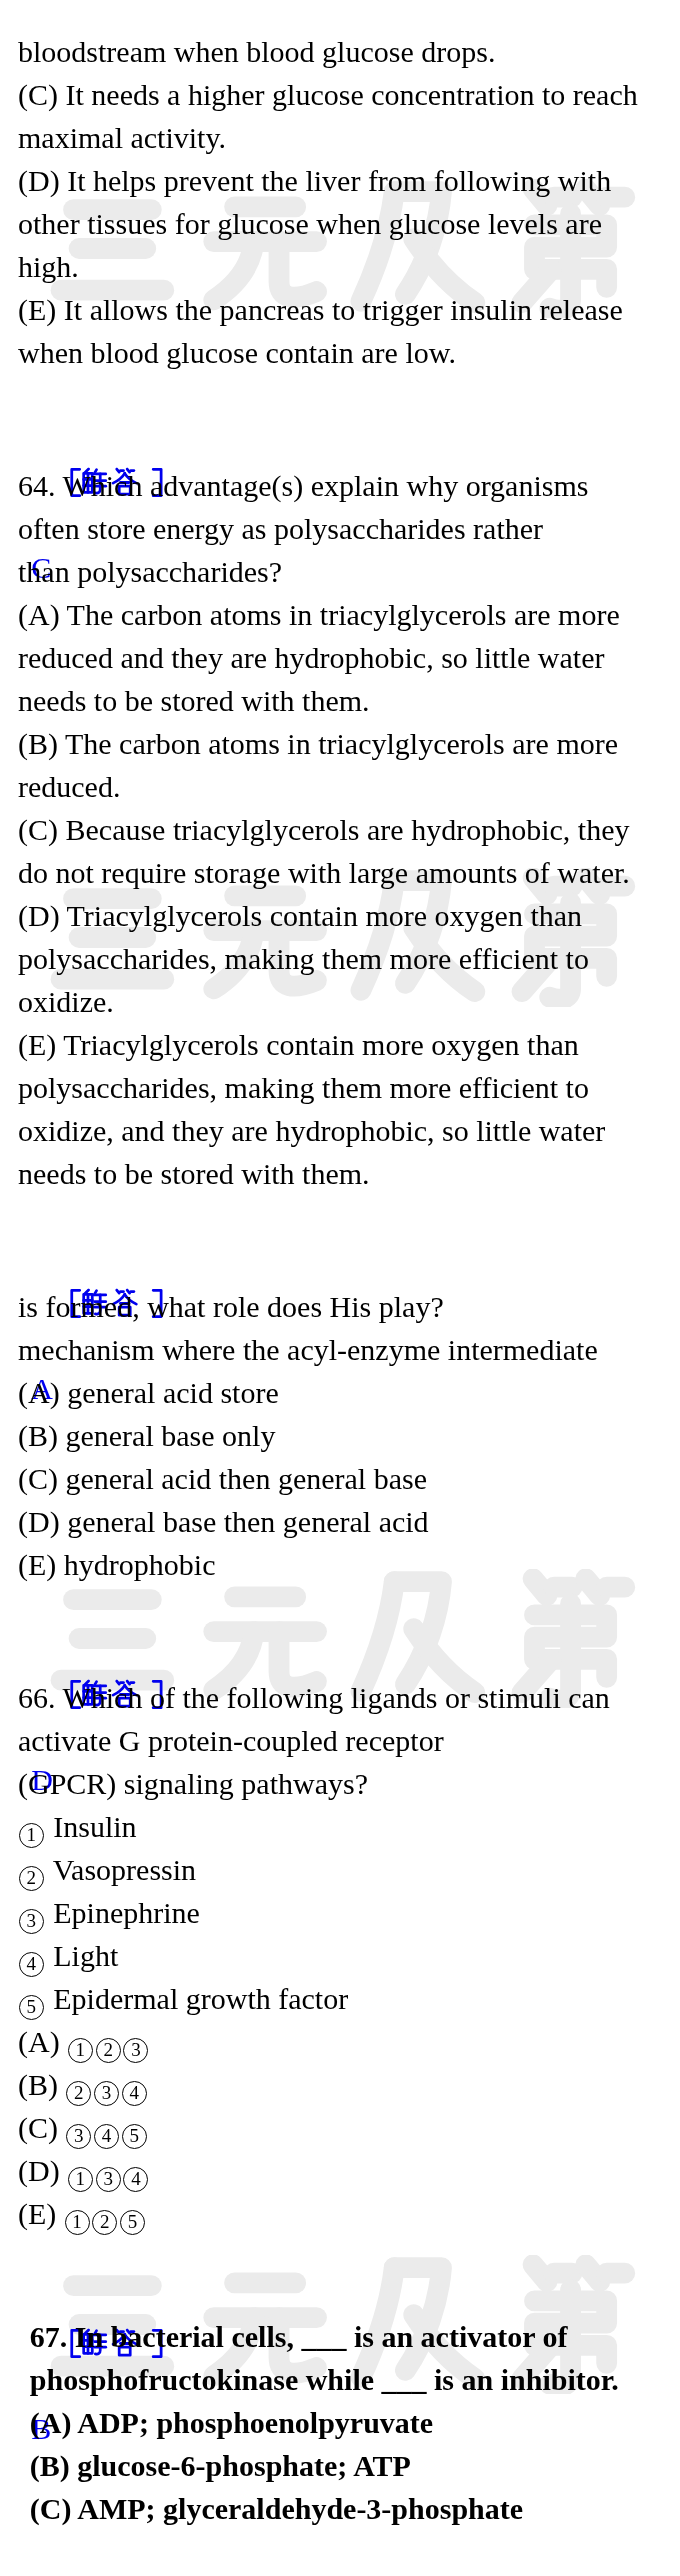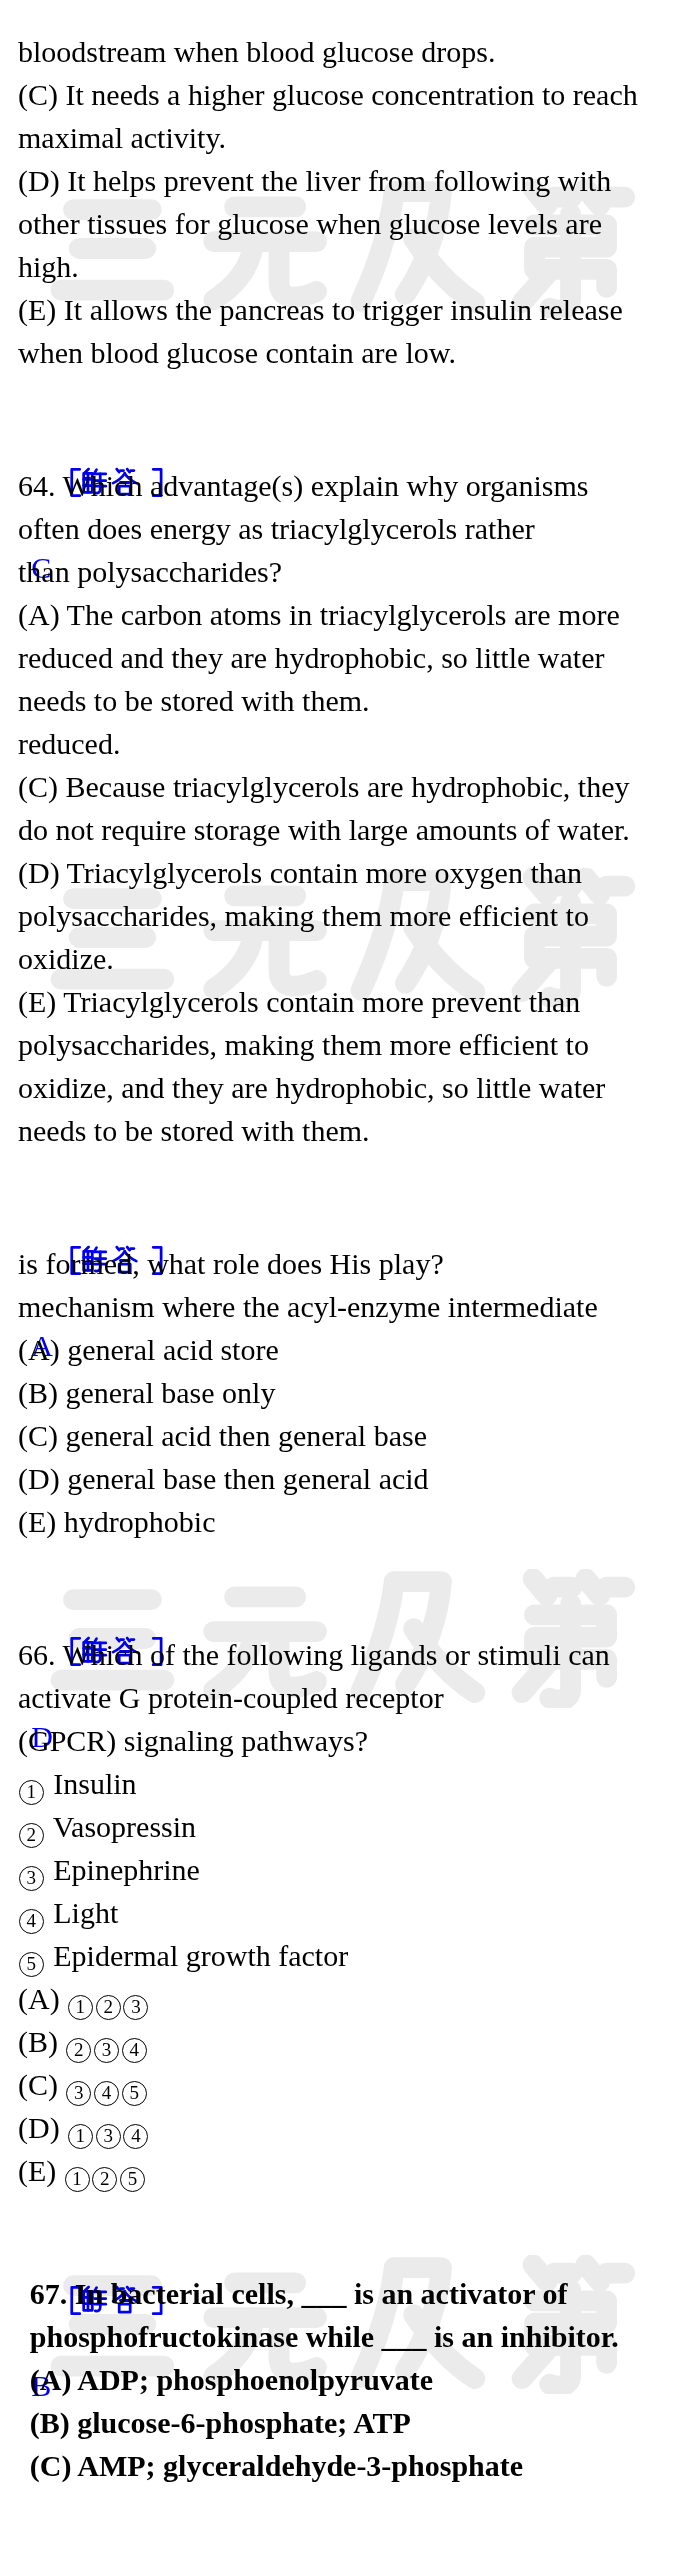--- a/index.html
+++ b/index.html
@@ -145,32 +145,33 @@
     <svg class="ans-svg" width="101" height="31" viewBox="0 0 330 100" stroke="#0000ee" stroke-width="9" aria-hidden="true">
       <use href="#g-lbr" x="-25" y="0" width="100" height="100"></use>
       <use href="#g-jie" x="28" y="0" width="100" height="100"></use>
       <use href="#g-da" x="132" y="0" width="100" height="100"></use>
       <use href="#g-rbr" x="235" y="0" width="100" height="100"></use>
     </svg>
   </span>
 <span class="ans-v" style="color: rgb(0, 0, 238);">C</span></div>
       <div class="spacer" style="height: 47px;"></div>
       <div class="ln" title="64. Which advantage(s) explain why organisms">64. Which advantage(s) explain why organisms</div>
-      <div class="ln" title="often store energy as triacylglycerols rather">often does energy as triacylglycerols rather</div>
+      <div class="ln" title="often store energy as triacylglycerols rather">often store energy as polysaccharides rather</div>
       <div class="ln" title="than polysaccharides?">than polysaccharides?</div>
       <div class="ln" title="(A) The carbon atoms in triacylglycerols are more">(A) The carbon atoms in triacylglycerols are more</div>
       <div class="ln" title="reduced and they are hydrophobic, so little water">reduced and they are hydrophobic, so little water</div>
       <div class="ln" title="needs to be stored with them.">needs to be stored with them.</div>
+      <div class="ln" title="(B) The carbon atoms in triacylglycerols are more">(B) The carbon atoms in triacylglycerols are more</div>
       <div class="ln" title="reduced.">reduced.</div>
       <div class="ln" title="(C) Because triacylglycerols are hydrophobic, they">(C) Because triacylglycerols are hydrophobic, they</div>
       <div class="ln" title="do not require storage with large amounts of water.">do not require storage with large amounts of water.</div>
       <div class="ln" title="(D) Triacylglycerols contain more oxygen than">(D) Triacylglycerols contain more oxygen than</div>
       <div class="ln" title="polysaccharides, making them more efficient to">polysaccharides, making them more efficient to</div>
       <div class="ln" title="oxidize.">oxidize.</div>
-      <div class="ln" title="(E) Triacylglycerols contain more oxygen than">(E) Triacylglycerols contain more prevent than</div>
+      <div class="ln" title="(E) Triacylglycerols contain more oxygen than">(E) Triacylglycerols contain more oxygen than</div>
       <div class="ln" title="polysaccharides, making them more efficient to">polysaccharides, making them more efficient to</div>
       <div class="ln" title="oxidize, and they are hydrophobic, so little water">oxidize, and they are hydrophobic, so little water</div>
       <div class="ln" title="needs to be stored with them.">needs to be stored with them.</div>
       <div class="ln ans">
   <span class="ans-label" title="【解答】">
     <svg class="ans-svg" width="101" height="31" viewBox="0 0 330 100" stroke="#0000ee" stroke-width="9" aria-hidden="true">
       <use href="#g-lbr" x="-25" y="0" width="100" height="100"></use>
       <use href="#g-jie" x="28" y="0" width="100" height="100"></use>
       <use href="#g-da" x="132" y="0" width="100" height="100"></use>
       <use href="#g-rbr" x="235" y="0" width="100" height="100"></use>

